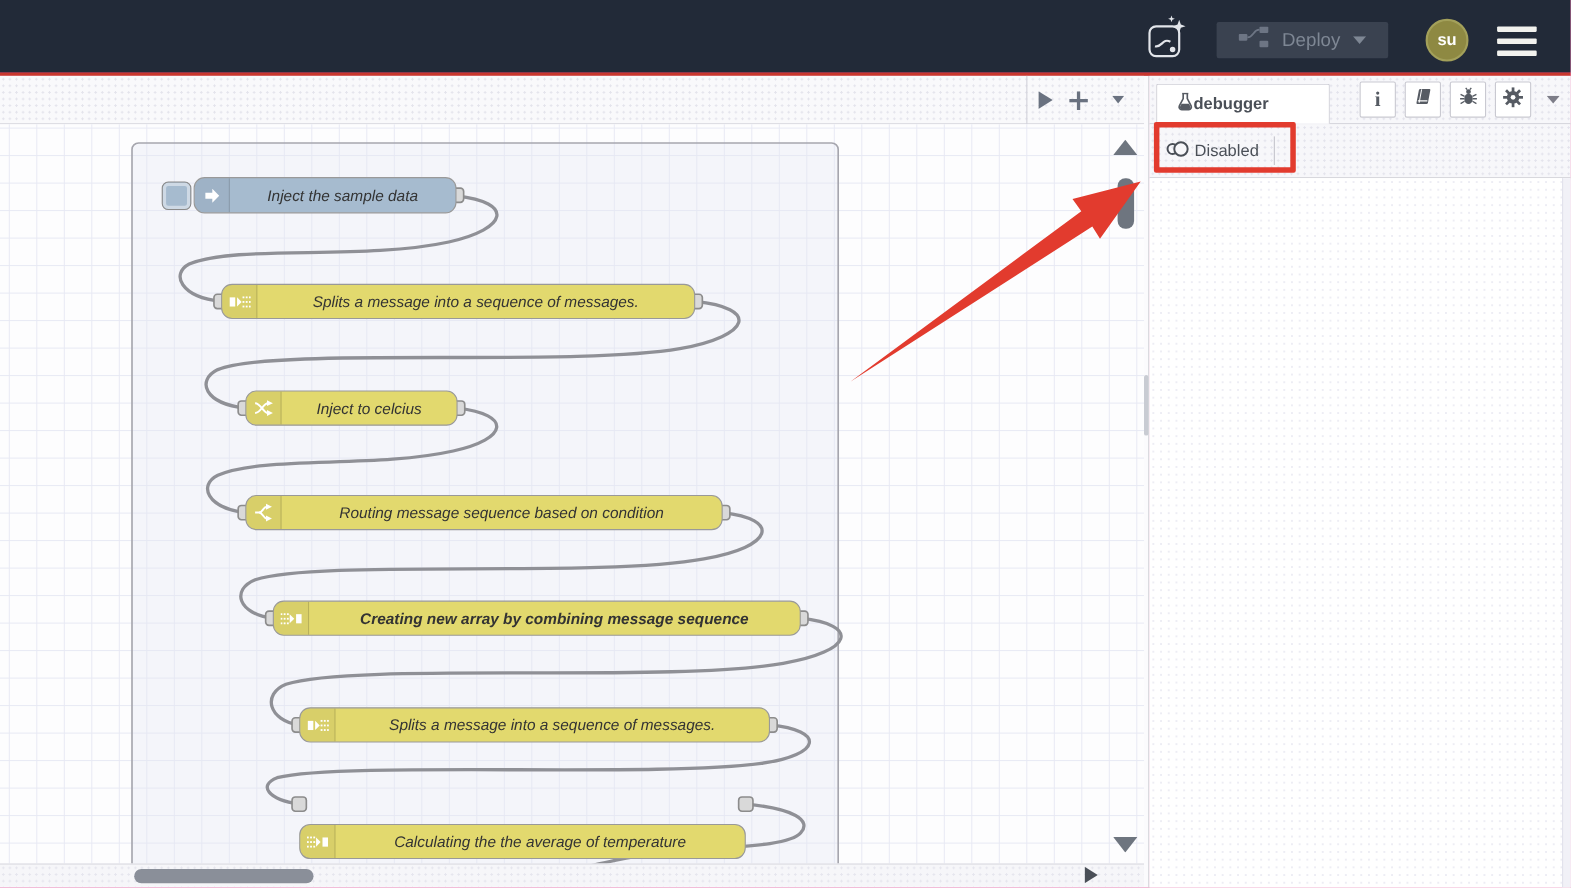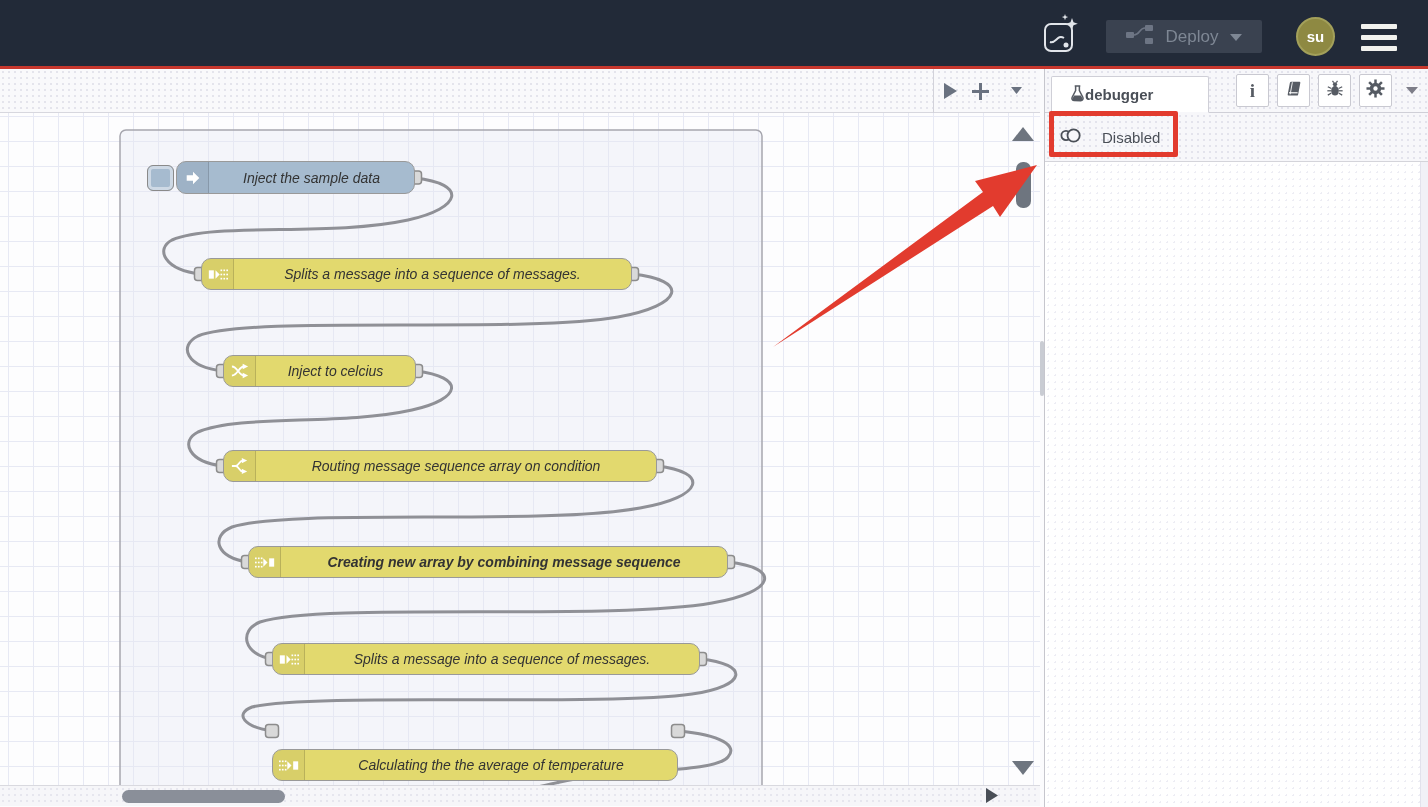--- a/index.html
+++ b/index.html
@@ -98,21 +98,21 @@
   .icon-btn {
     width:33px; height:33px; background:#fff; border:1px solid #c9c9d1; border-radius:2px;
     display:flex; align-items:center; justify-content:center; cursor:pointer; color:#565b63;
   }
   .side-chevron { margin-left:6px; cursor:pointer; display:flex; align-items:center; }
   .side-toolbar {
     position:relative; height:49px; flex:0 0 49px; border-bottom:1px solid #d4d4da;
     background:#f7f7fa; background-image:radial-gradient(#e3e3ec 1px, transparent 1px); background-size:6px 6px;
     display:flex; align-items:center;
   }
-  .disabled-btn { display:flex; align-items:center; gap:20px; margin-left:14px; font-size:15px; color:#4a4f57; cursor:pointer; }
+  .disabled-btn { display:flex; align-items:center; gap:4px; margin-left:14px; font-size:15px; color:#4a4f57; cursor:pointer; }
   .tb-vsep { width:1px; height:26px; background:#c4c4cb; margin-left:14px; }
   .annot-box {
     position:absolute; left:4px; top:-2px; width:129px; height:46px;
     border:5px solid #e23b2e; border-radius:2px; z-index:30; pointer-events:none;
   }
   .side-content {
     position:relative; flex:1;
     background:#fff; background-image:radial-gradient(#ededf4 1px, transparent 1px); background-size:7px 7px;
   }
   .side-scroll-gutter { position:absolute; right:0; top:0; width:8px; height:100%; background:#f1f1f7; border-left:1px solid #e2e2ec; }
@@ -270,21 +270,21 @@
           <div class="nicon">
             <svg viewBox="0 0 20 20" width="18" height="18">
               <g fill="none" stroke="#fff" stroke-width="2">
                 <path d="M1,10 L5,10 C9,10 9,4 13,4"></path>
                 <path d="M5,10 C9,10 9,16 13,16"></path>
               </g>
               <polygon points="12,1 18,4 12,7" fill="#fff"></polygon>
               <polygon points="12,13 18,16 12,19" fill="#fff"></polygon>
             </svg>
           </div>
-          <div class="nlabel">Routing message sequence array on condition</div>
+          <div class="nlabel">Routing message sequence based on condition</div>
         </div>
         <div class="node" style="left: 248px; top: 433px; width: 480px; height: 32px; background: rgb(226, 217, 110); border-color: rgb(153, 153, 153); font-weight: bold;">
           <div class="nicon">
             <svg viewBox="0 0 24 20" width="20" height="17">
               <g fill="#fff">
                 <rect x="0" y="4" width="2" height="2"></rect>
                 <rect x="3.5" y="4" width="2" height="2"></rect>
                 <rect x="7" y="4" width="2" height="2"></rect>
                 <rect x="0" y="9" width="2" height="2"></rect>
                 <rect x="3.5" y="9" width="2" height="2"></rect>

